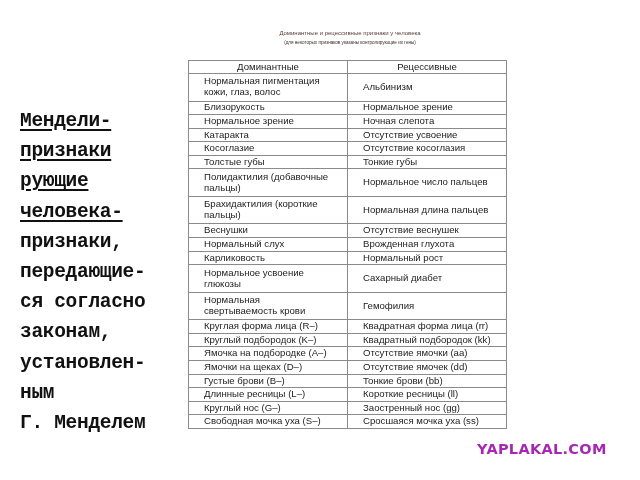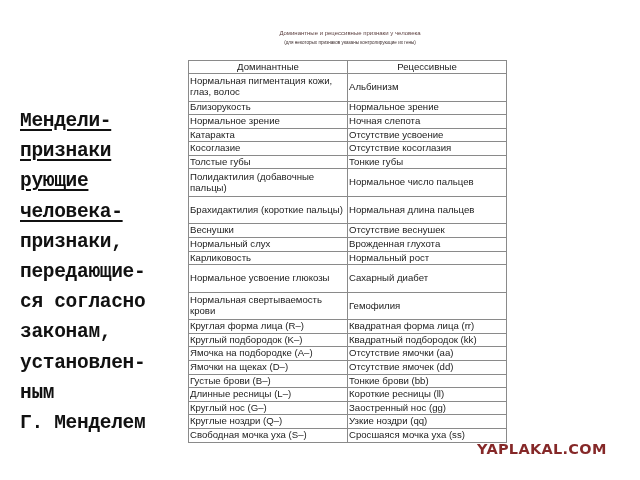--- a/index.html
+++ b/index.html
@@ -36,38 +36,38 @@
       border-collapse: collapse;
       font-family: "Liberation Sans", sans-serif;
       font-size: 9.6px;
       color: #1c1c1c;
       table-layout: fixed;
     }
     table.traits col.c1 { width: 159px; }
     table.traits col.c2 { width: 159px; }
     table.traits th, table.traits td {
       border: 1px solid #8a8a8a;
-      padding: 0 1px;
+      padding: 0 15px;
       vertical-align: middle;
       line-height: 10.8px;
       height: 13.6px;
       text-align: left;
       font-weight: normal;
       overflow: hidden;
     }
     table.traits th { text-align: center; height: 13px; }
     table.traits tr.two td { height: 27.5px; }
 
     .watermark {
       position: absolute;
       left: 477px; top: 441px;
       font-family: "DejaVu Sans", sans-serif;
       font-weight: bold;
       font-size: 14.5px;
-      color: #7f1d1d;
+      color: #a21caf;
       letter-spacing: 0.3px;
       opacity: 0.95;
     }
   </style>
 </head>
 <body>
 
 <div class="slide-title">
   <span class="t1">Доминантные и рецессивные признаки у человека</span>
   <span class="t2">(для некоторых признаков указаны контролирующие их гены)</span>
@@ -173,23 +173,19 @@
       </tr>
     <tr>
         <td>Длинные ресницы (L–)</td>
         <td>Короткие ресницы (ll)</td>
       </tr>
     <tr>
         <td>Круглый нос (G–)</td>
         <td>Заостренный нос (gg)</td>
       </tr>
     <tr>
-        <td>Круглые ноздри (Q–)</td>
-        <td>Узкие ноздри (qq)</td>
-      </tr>
-    <tr>
         <td>Свободная мочка уха (S–)</td>
         <td>Сросшаяся мочка уха (ss)</td>
       </tr>
   </tbody>
 </table>
 
 <div class="watermark">YAPLAKAL.COM</div>
 
 </body></html>

